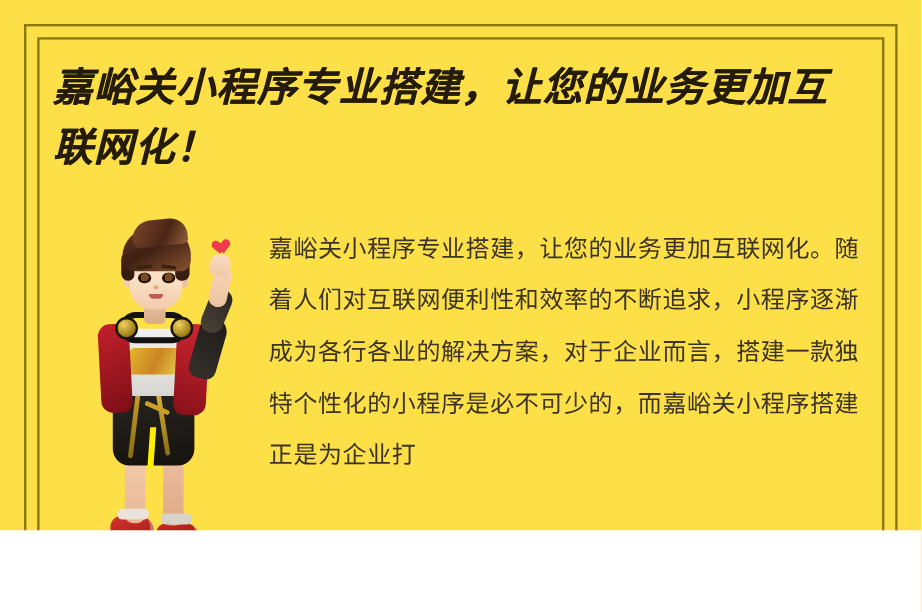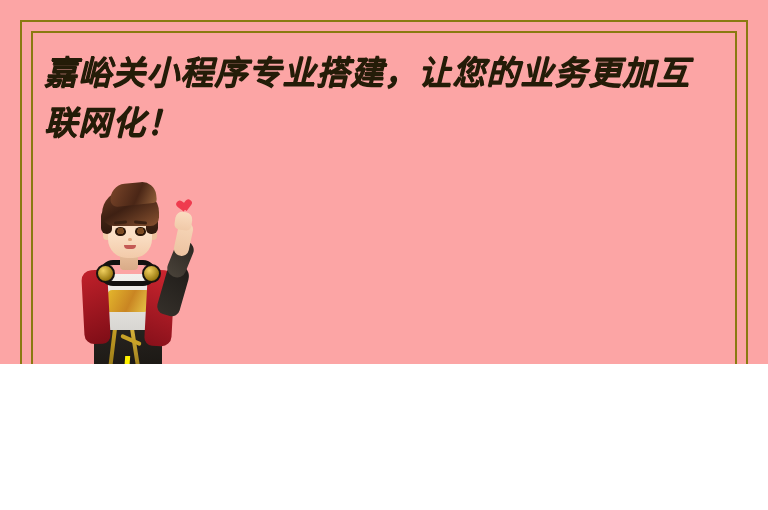--- a/index.html
+++ b/index.html
@@ -8,22 +8,22 @@
     padding: 0;
     background: #ffffff;
   }
   body {
     font-family: "Liberation Sans", "DejaVu Sans", sans-serif;
   }
 
   #banner {
     position: relative;
     width: 768px;
-    height: 364px;
-    background: #fca5a5;
+    height: 442px;
+    background: #fde047;
     overflow: hidden;
   }
 
   
   .frame-outer {
     position: absolute;
     left: 20px;
     top: 20px;
     width: 728px;
     height: 478px;
@@ -321,14 +321,15 @@
     <div class="ch-part hair-main"></div>
     <div class="ch-part hair-quiff"></div>
     <div class="ch-part brow-l"></div>
     <div class="ch-part brow-r"></div>
     <div class="ch-part eye-l"></div>
     <div class="ch-part eye-r"></div>
     <div class="ch-part nose"></div>
     <div class="ch-part mouth"></div>
   </div>
 
+  <div class="bodycopy">嘉峪关小程序专业搭建，让您的业务更加互联网化。随着人们对互联网便利性和效率的不断追求，小程序逐渐成为各行各业的解决方案，对于企业而言，搭建一款独特个性化的小程序是必不可少的，而嘉峪关小程序搭建正是为企业打</div>
 
 </div>
 
 </body></html>

